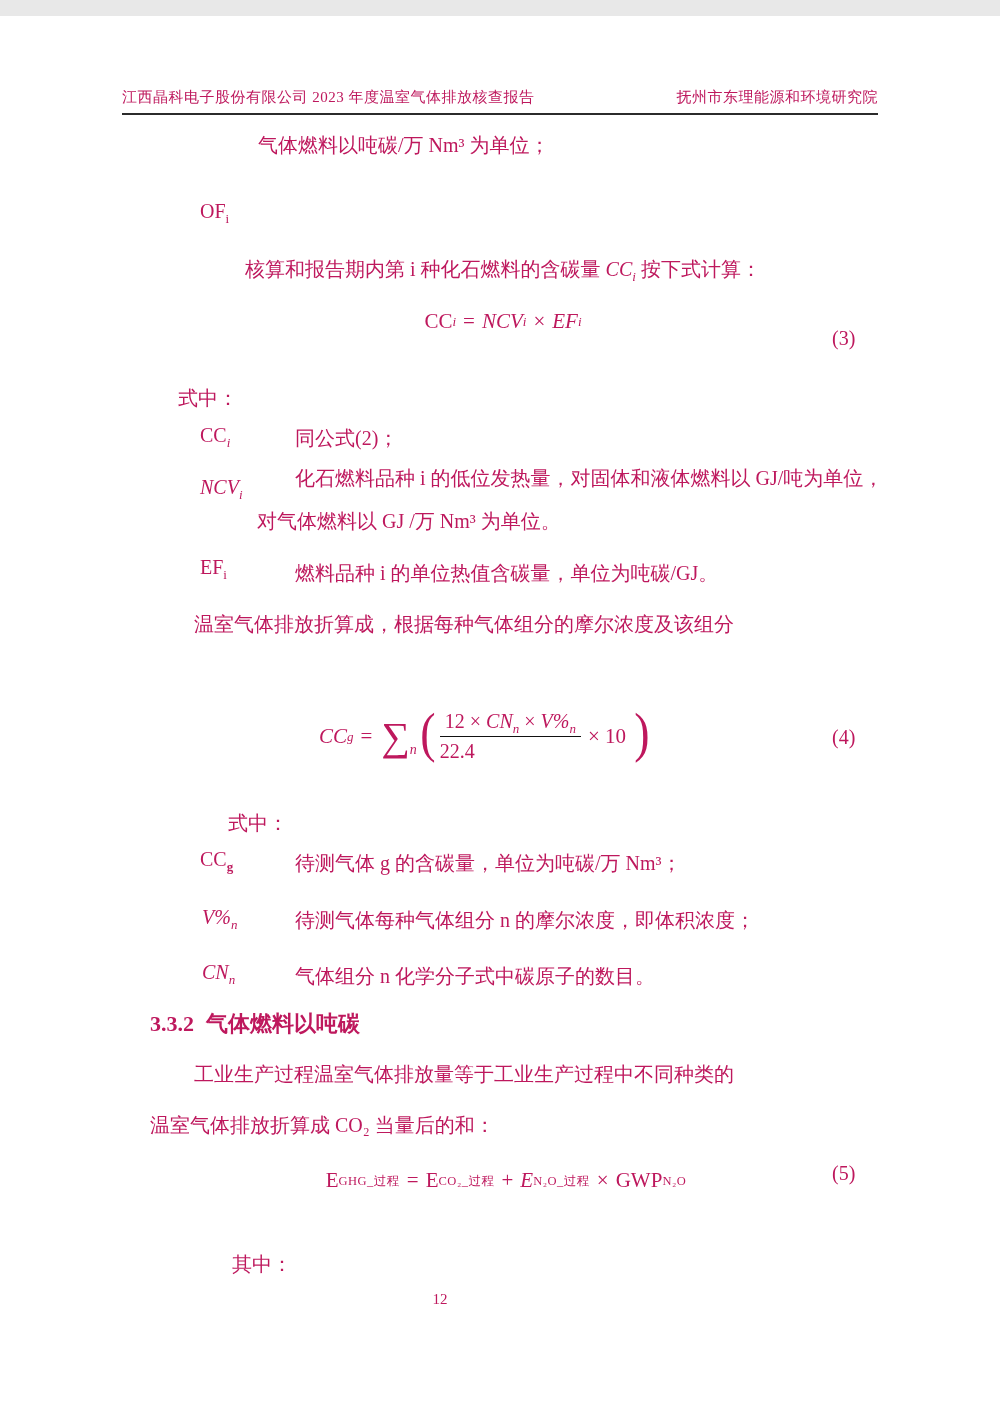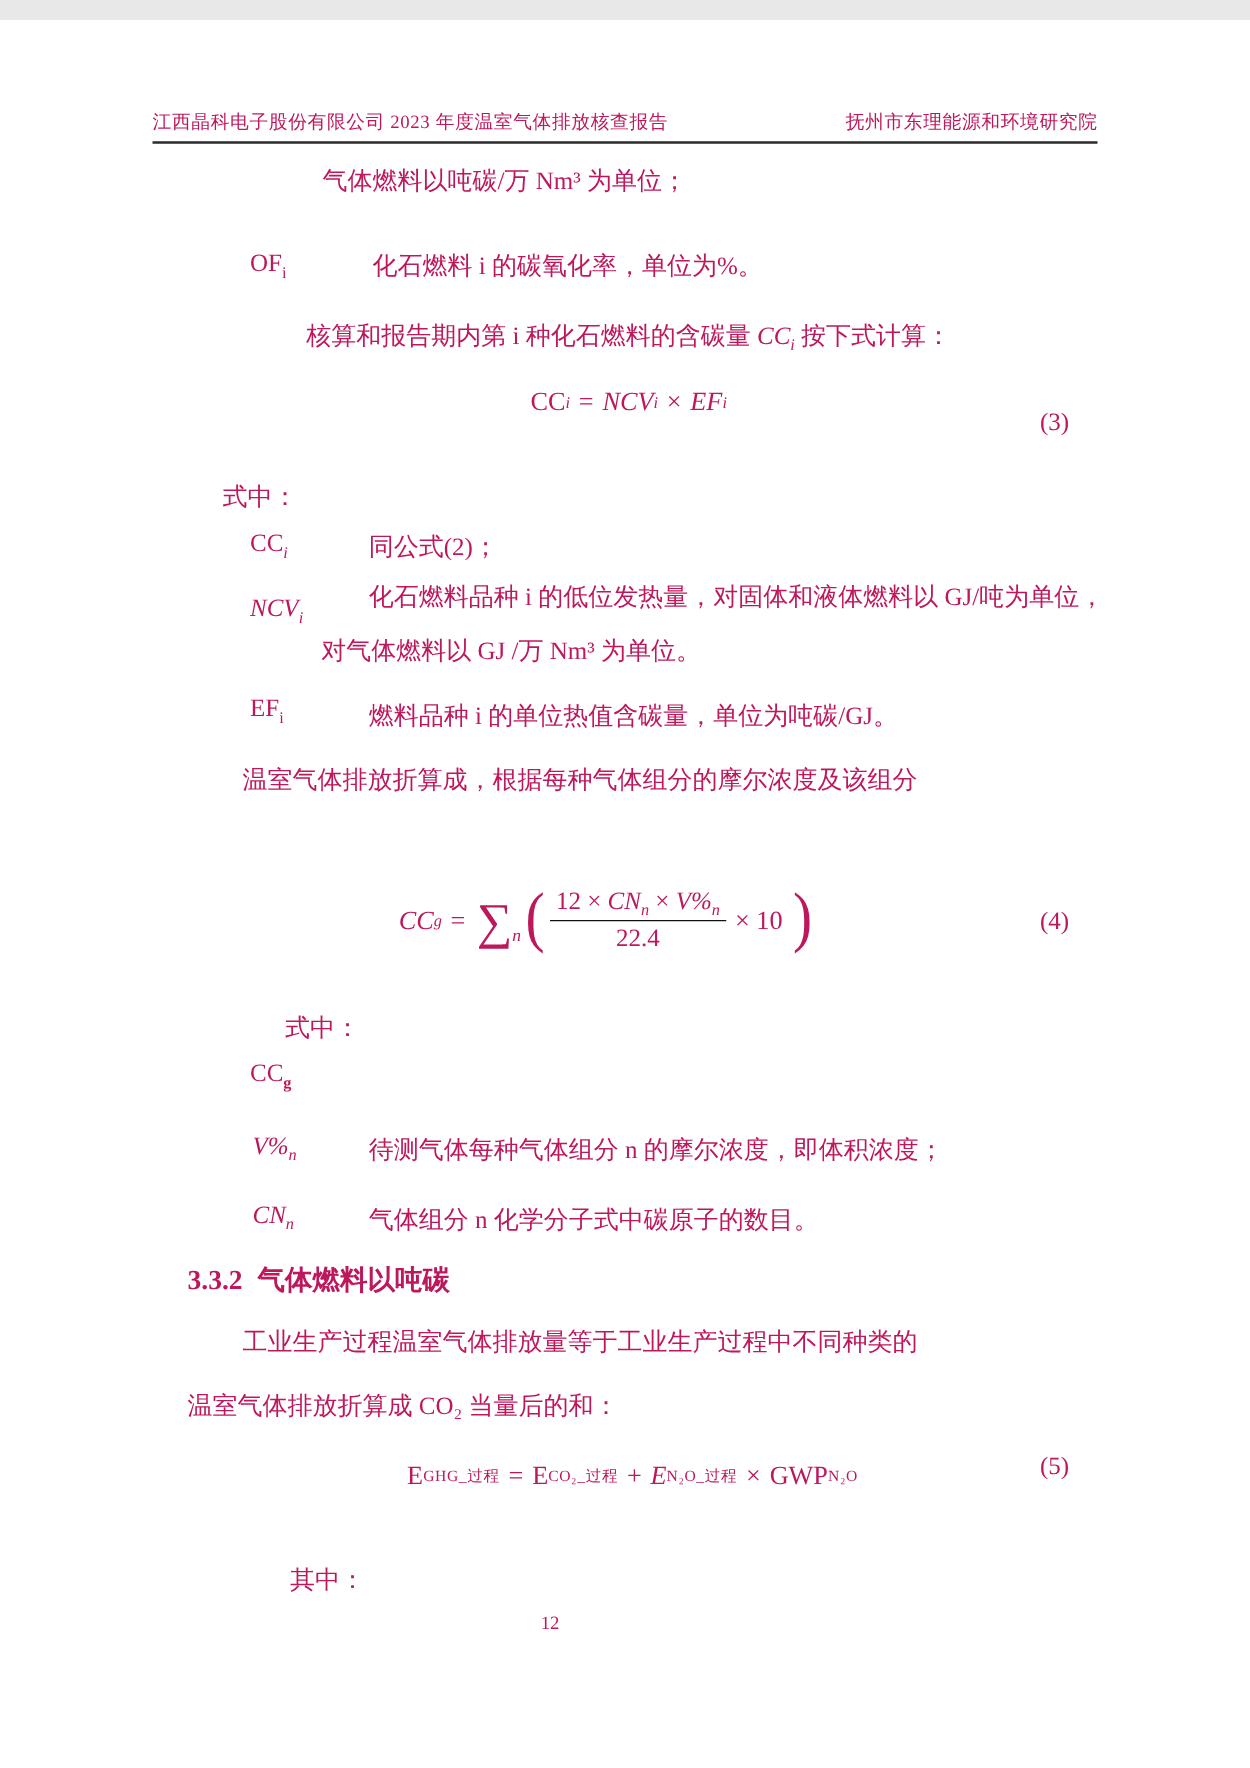--- a/index.html
+++ b/index.html
@@ -30,21 +30,21 @@
   .b { font-weight:bold; }
 
   .heading { font-size:22px; font-weight:bold; white-space:nowrap; }
   .heading .num { margin-right:12px; }
 
   
   .eqrow { display:flex; justify-content:center; align-items:center; font-size:21px; }
   .eqrow .sp { margin:0 7px; }
   .eqnum { font-size:20px; }
 
-  .frac { display:inline-flex; flex-direction:column; align-items:center; margin:0 3px; font-size:20px; }
+  .frac { display:inline-flex; flex-direction:column; align-items:flex-start; margin:0 3px; font-size:20px; }
   .frac .fnum { padding:0 5px 3px; border-bottom:1.5px solid #111; white-space:nowrap; }
   .frac .fden { padding-top:3px; }
 
   .sumwrap { display:inline-flex; align-items:flex-end; margin:0 2px; }
   .sum { font-size:40px; line-height:0.85; }
   .sum-n { font-size:14px; font-style:italic; transform:translateY(4px); }
 
   .bigparen { font-size:54px; font-weight:300; line-height:0.9; transform:scaleX(0.85); margin-top:-6px; }
 
   .csub { font-size:12.5px; line-height:0; vertical-align:-6px; letter-spacing:0.5px; }
@@ -59,21 +59,20 @@
   <div class="abs hdr">
     <span>江西晶科电子股份有限公司 2023 年度温室气体排放核查报告</span>
     <span>抚州市东理能源和环境研究院</span>
   </div>
 
   <div class="abs t" style="left:258px; top:116px;">气体燃料以吨碳/万 Nm³ 为单位；</div>
 
   <div class="abs t" style="left:200px; top:182px;">
     <span>OF</span><sub class="s">i</sub>
   </div>
-  <div class="abs t" style="left:298px; top:184px;">化石燃料 i 的碳氧化率，单位为%。</div>
 
   <div class="abs t" style="left:245px; top:240px;">
     <span>核算和报告期内第 i 种化石燃料的含碳量 </span><span class="it">CC</span><sub class="s it">i</sub><span> 按下式计算：</span>
   </div>
 
   <div class="abs eqrow" style="left:150px; top:293px; width:706px;">
     <span>CC</span>
       <sub class="s it">i</sub>
     <span class="sp">=</span>
     <span class="it">NCV</span>
@@ -125,20 +124,21 @@
     <span class="sp" style="margin-left:4px;">× 10</span>
     <span class="bigparen">)</span>
   </div>
   <div class="abs eqnum" style="left:832px; top:710px;">(4)</div>
 
   <div class="abs t" style="left:228px; top:794px;">式中：</div>
 
   <div class="abs t" style="left:200px; top:830px;">
     <span>CC</span><sub class="s b">g</sub>
   </div>
+  <div class="abs t" style="left:295px; top:834px;">待测气体 g 的含碳量，单位为吨碳/万 Nm³；</div>
 
   <div class="abs t it" style="left:202px; top:888px;text-align:center;">
     <span>V%</span><sub class="s">n</sub>
   </div>
   <div class="abs t" style="left:295px; top:891px;">待测气体每种气体组分 n 的摩尔浓度，即体积浓度；</div>
 
   <div class="abs t it" style="left:202px; top:943px;">
     <span>CN</span><sub class="s">n</sub>
   </div>
   <div class="abs t" style="left:295px; top:947px;">气体组分 n 化学分子式中碳原子的数目。</div>

